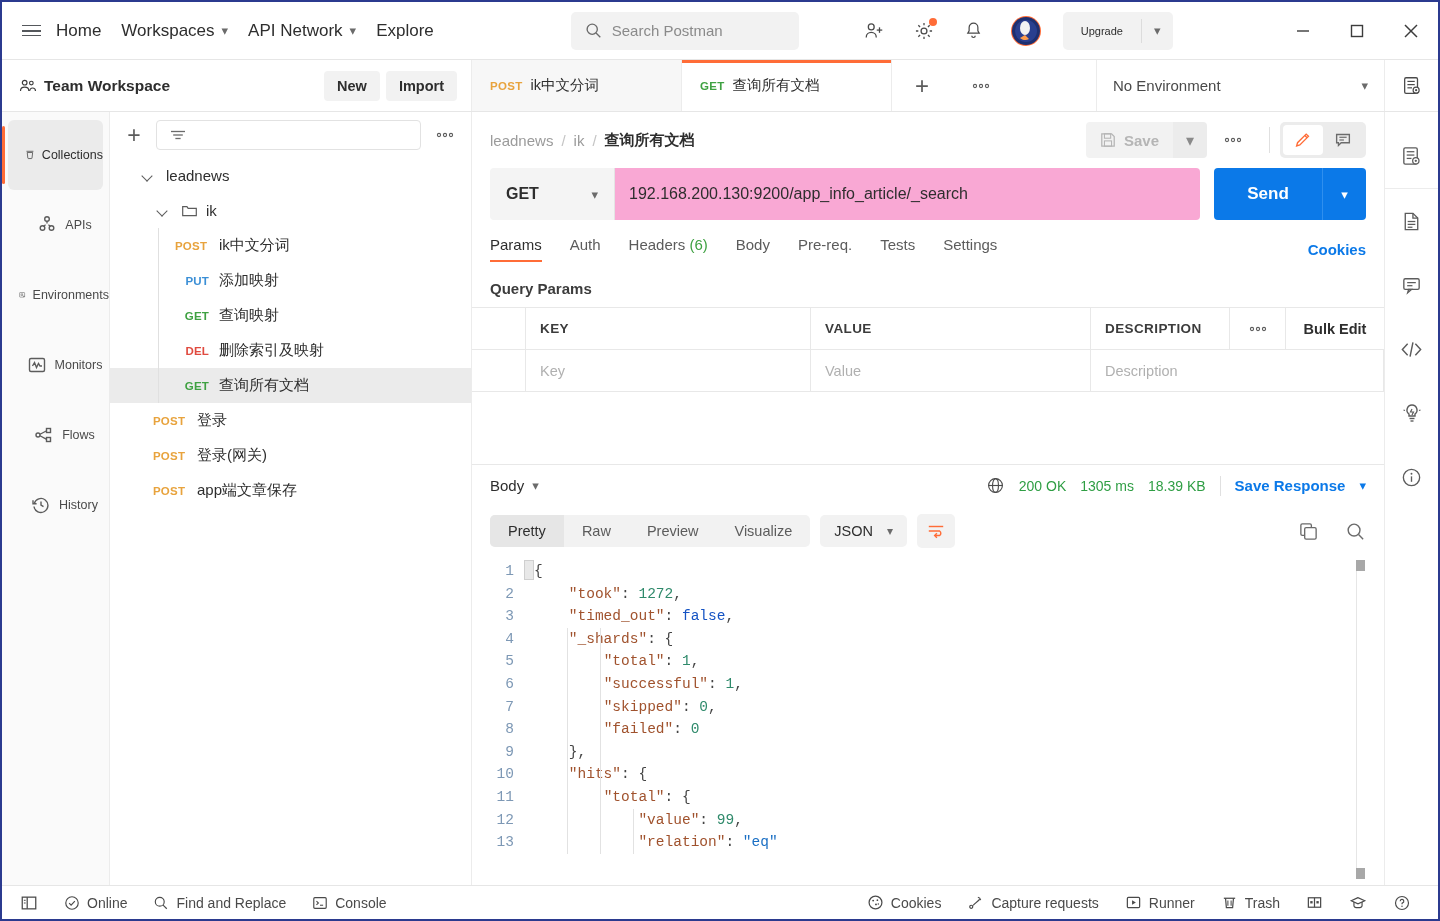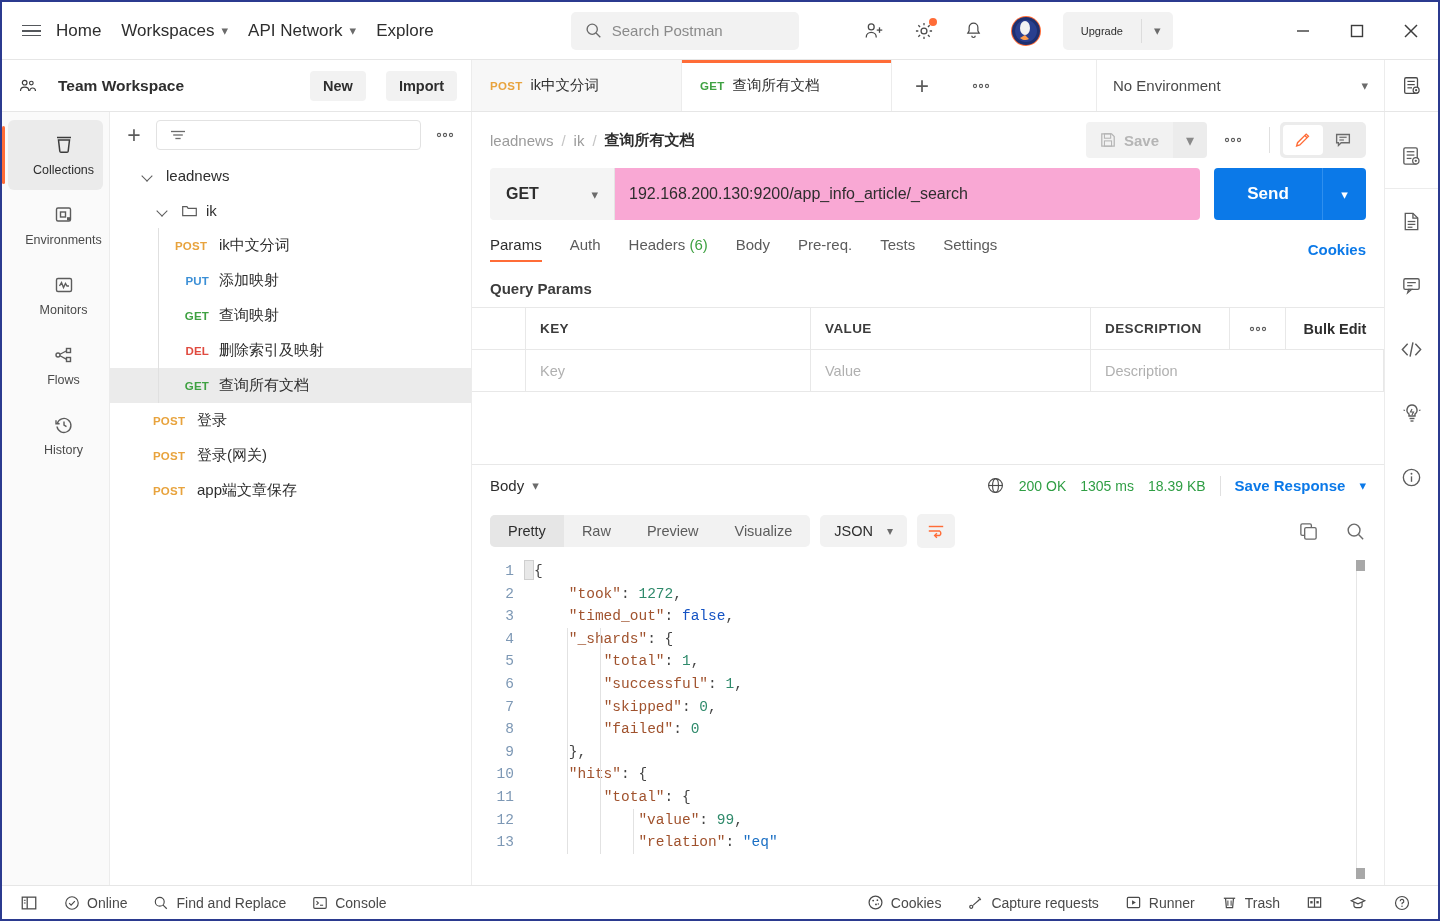--- a/index.html
+++ b/index.html
@@ -47,21 +47,21 @@
     display:flex; align-items:center; cursor:pointer;
   }
   .upgrade .lbl { font-size:11px; padding: 0 18px; color:#2e2e2e; }
   .upgrade .div { width:1px;height:24px;background:#dcdcdc; }
   .upgrade .cw { padding: 0 12px; color:#6b6b6b; font-size:13px; }
   .winbtns { margin-left:auto; display:flex; align-items:center; }
   .winbtn { width:54px;height:58px; display:flex;align-items:center;justify-content:center; cursor:pointer; color:#3c3c3c;}
 
   
   .row2 { height: 52px; flex:0 0 52px; display:flex; align-items:stretch; border-bottom:1px solid #e6e6e6; background:#fff;}
-  .ws-area { width: 470px; display:flex; align-items:center; padding-left:16px; gap:20px; border-right:1px solid #ececec;}
+  .ws-area { width: 470px; display:flex; align-items:center; padding-left:16px; gap:6px; border-right:1px solid #ececec;}
   .ws-name { font-size:15.5px; font-weight:bold; color:#2e2e2e; }
   .ws-btn { font-size:14.5px; font-weight:bold; background:#f2f2f2; border-radius:4px; padding:7px 13px; cursor:pointer; }
   .ws-new { margin-left: auto; }
   .ws-import { margin-right: 14px; }
   .tabs { display:flex; align-items:stretch; flex:1; }
   .tab {
     display:flex;align-items:center;gap:8px; padding:0 18px;
     border-right:1px solid #ececec; cursor:pointer;
     min-width:210px; position:relative; background:#f7f7f7;
   }
@@ -75,21 +75,21 @@
   .env-sel { width: 288px; border-left:1px solid #ececec; display:flex;align-items:center; padding:0 16px; cursor:pointer; margin-left:auto;}
   .env-sel .lbl { font-size:15px; color:#4a4a4a; }
   .env-sel .cv { margin-left:auto; color:#6b6b6b; font-size:13px; }
   .env-icon { width:54px; display:flex;align-items:center;justify-content:center; border-left:1px solid #ececec; cursor:pointer;}
 
   
   .main { flex:1; display:flex; min-height:0; }
 
   
   .rail { width:108px; flex:0 0 108px; background:#fafafa; border-right:1px solid #ececec; padding-top:8px; }
-  .rail-item { height:70px; display:flex;flex-direction:column;align-items:center;justify-content:center;gap:6px; cursor:pointer; position:relative;padding-left:16px;}
+  .rail-item { height:70px; display:flex;flex-direction:row;align-items:center;justify-content:center;gap:6px; cursor:pointer; position:relative;padding-left:16px;}
   .rail-item.active { background:#ebebeb; border-radius:6px; margin:0 6px; }
   .rail-item.active:before { content:""; position:absolute; left:-6px; top:6px; bottom:6px; width:3px; background:#ff6c37; border-radius:2px;}
   .rail-item .lb { font-size:12.5px; color:#4a4a4a; }
   .rail-item.active .lb { color:#2e2e2e; }
 
   
   .colpanel { width:362px; flex:0 0 362px; border-right:1px solid #ececec; display:flex;flex-direction:column; background:#fff;}
   .coltools { height:46px; display:flex;align-items:center; gap:10px; padding:0 12px; }
   .coltools .plus { font-size:23px; color:#5c5c5c; font-weight:300; cursor:pointer; width:24px; text-align:center;}
   .filterbox { flex:1; height:30px; border:1px solid #e2e2e2; border-radius:4px; display:flex;align-items:center; padding:0 12px; cursor:text;}
@@ -331,20 +331,29 @@
 
 <div class="main">
 
   <div class="rail">
     <div class="rail-item active">
       <svg width="24" height="24" viewBox="0 0 24 24">
         <line x1="5" y1="4.5" x2="19" y2="4.5" stroke="#3c3c3c" stroke-width="1.5"></line>
         <path d="M6.5 7h11l-1.3 11.2a1.2 1.2 0 0 1-1.2 1H9a1.2 1.2 0 0 1-1.2-1z" fill="none" stroke="#3c3c3c" stroke-width="1.5"></path>
       </svg>
       <span class="lb">Collections</span>
+    </div>
+    <div class="rail-item">
+      <svg width="24" height="24" viewBox="0 0 24 24">
+        <circle cx="12" cy="6" r="2.3" fill="none" stroke="#5c5c5c" stroke-width="1.4"></circle>
+        <circle cx="7.5" cy="15" r="2.3" fill="none" stroke="#5c5c5c" stroke-width="1.4"></circle>
+        <circle cx="16.5" cy="15" r="2.3" fill="none" stroke="#5c5c5c" stroke-width="1.4"></circle>
+        <path d="M12 8.3v2.2M10.6 11.8l-2 1.4M13.4 11.8l2 1.4" stroke="#5c5c5c" stroke-width="1.3"></path>
+      </svg>
+      <span class="lb">APIs</span>
     </div>
     <div class="rail-item">
       <svg width="24" height="24" viewBox="0 0 24 24">
         <rect x="4.5" y="5" width="14" height="13" rx="1.5" fill="none" stroke="#5c5c5c" stroke-width="1.4"></rect>
         <rect x="8.5" y="9" width="5" height="5" fill="none" stroke="#5c5c5c" stroke-width="1.4"></rect>
         <rect x="15" y="14.2" width="3.2" height="3.2" fill="#5c5c5c"></rect>
       </svg>
       <span class="lb">Environments</span>
     </div>
     <div class="rail-item">

